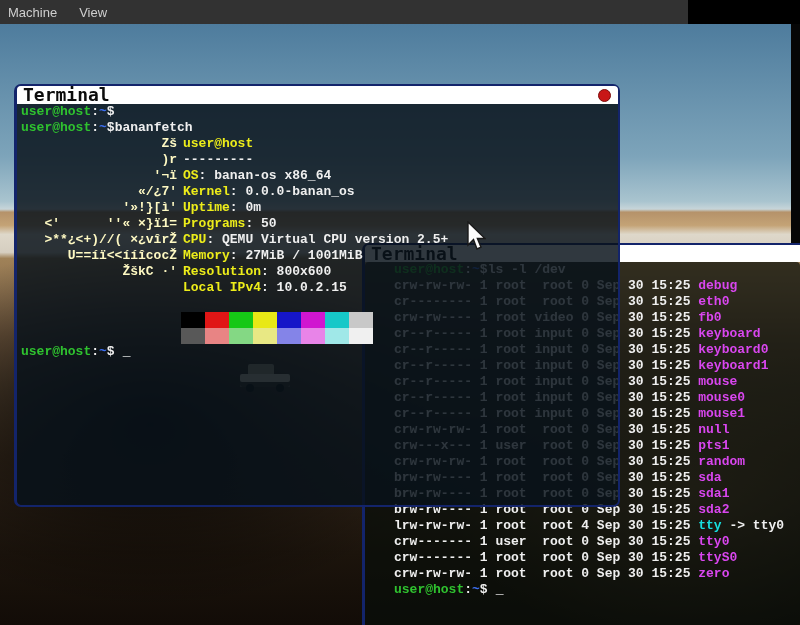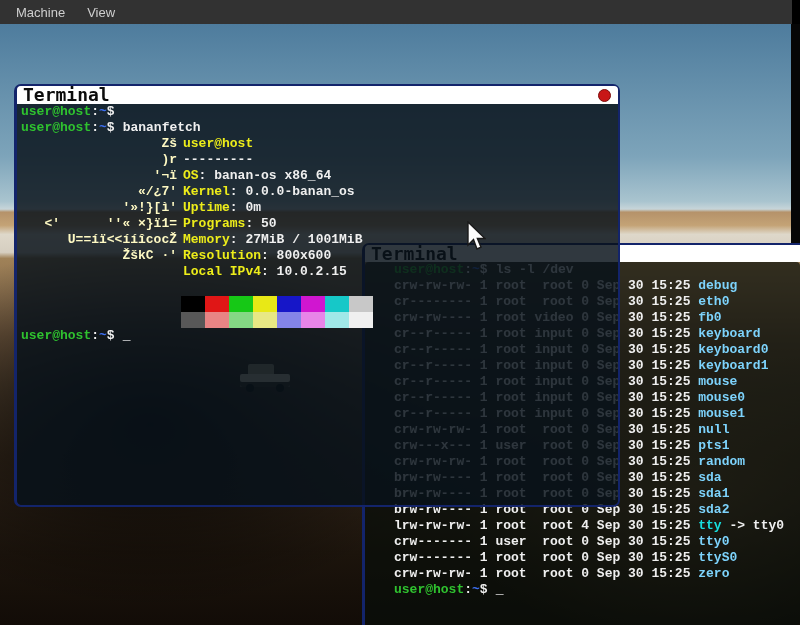--- a/index.html
+++ b/index.html
@@ -1,20 +1,20 @@
 <!DOCTYPE html>
 <html><head>
 <meta charset="utf-8">
 <style>
   html,body{margin:0;padding:0;background:#000;}
   .stage{position:relative;width:800px;height:625px;overflow:hidden;background:#000;
          font-family:"DejaVu Sans Mono","Liberation Mono",monospace;}
   
-  .menubar{position:absolute;left:0;top:0;width:792px;height:24px;background:#323232;
-           display:flex;align-items:center;gap:22px;padding-left:16px;box-sizing:border-box;
+  .menubar{position:absolute;left:0;top:0;width:688px;height:24px;background:#323232;
+           display:flex;align-items:center;gap:22px;padding-left:8px;box-sizing:border-box;
            font-family:"Liberation Sans","DejaVu Sans",sans-serif;font-size:13px;color:#cfcfcf;z-index:5;}
   .menu-item{cursor:default;}
   
   .desktop{position:absolute;left:0;top:24px;width:800px;height:601px;
     background:
       radial-gradient(ellipse 430px 270px at 150px 400px, rgba(0,0,0,0.82), rgba(0,0,0,0) 68%),
       radial-gradient(ellipse 340px 220px at 690px 470px, rgba(158,127,88,0.35), rgba(0,0,0,0) 70%),
       linear-gradient(180deg,
         #4e7c9d 0%, #7da4ba 22%, #a9c4cf 29.5%, #c7d5d9 30.8%,
         #b5926a 31.3%, #c4a376 33.5%, #ded8ca 35%, #d6cec0 38%,
@@ -40,23 +40,23 @@
   .closebtn{position:absolute;right:7px;top:3px;width:11px;height:11px;border-radius:50%;
             border:1px solid #7c0d0d;background:#c81616;}
   .content{position:absolute;left:0;right:0;bottom:0;top:18px;padding:0 4px;overflow:hidden;
            border-radius:0 0 5px 5px;font-family:Liberation Mono, monospace;}
   .c1{background:rgba(8,18,26,0.84);}
   .c2{top:17px;background:rgba(8,14,10,0.72);border-radius:4px;padding-left:29px;}
   .line{height:16px;white-space:pre;}
   .g{color:#2fc22f;}
   .w{color:#efefef;}
   .bl{color:#3c6ef0;}
-  .fn{color:#7dd3fc;}
+  .fn{color:#d946ef;}
   .cyan{color:#17dede;}
-  .cmd{margin-left:8px;}
+  .cmd{}
   .cur{margin-left:8px;color:#fdfdfd;}
   .art{display:inline-block;width:156px;margin-right:6px;text-align:right;color:#fef9c3;
        white-space:pre;vertical-align:top;}
   .flabel{color:#eded1a;}
   .fval{color:#efefef;}
   .fline0 .fval{color:#eded1a;}
   .pal{margin-left:160px;height:16px;font-size:0;}
   .pal span{display:inline-block;width:24px;height:16px;vertical-align:top;}
   .cursor{position:absolute;left:466px;top:221px;z-index:9;}
 </style>
@@ -116,20 +116,21 @@
     </div>
     <div class="content c1">
       <div class="line"><span class="g">user@host</span><span class="w">:</span><span class="bl">~</span><span class="w">$</span></div>
       <div class="line"><span class="g">user@host</span><span class="w">:</span><span class="bl">~</span><span class="w">$</span><span class="w cmd">bananfetch</span></div>
       <div class="line fline0"><span class="art">Zš</span><span class="flabel"></span><span class="fval">user@host</span></div>
       <div class="line"><span class="art">)r</span><span class="flabel"></span><span class="fval">---------</span></div>
       <div class="line"><span class="art">'¬ï</span><span class="flabel">OS</span><span class="fval">: banan-os x86_64</span></div>
       <div class="line"><span class="art">«/¿7'</span><span class="flabel">Kernel</span><span class="fval">: 0.0.0-banan_os</span></div>
       <div class="line"><span class="art">'»!}[ì'</span><span class="flabel">Uptime</span><span class="fval">: 0m</span></div>
       <div class="line"><span class="art">&lt;'      ''« ×}ï1=</span><span class="flabel">Programs</span><span class="fval">: 50</span></div>
+      <div class="line"><span class="art">&gt;**¿&lt;+)//( ×¿vîrŽ</span><span class="flabel">CPU</span><span class="fval">: QEMU Virtual CPU version 2.5+</span></div>
       <div class="line"><span class="art">U==íï&lt;&lt;ííîcocŽ</span><span class="flabel">Memory</span><span class="fval">: 27MiB / 1001MiB</span></div>
       <div class="line"><span class="art">ŽškC ·'</span><span class="flabel">Resolution</span><span class="fval">: 800x600</span></div>
       <div class="line"><span class="art"></span><span class="flabel">Local IPv4</span><span class="fval">: 10.0.2.15</span></div>
       <div class="line"></div>
       <div class="pal">
         <span style="background-color: rgb(0, 0, 0);"></span><span style="background-color: rgb(224, 22, 22);"></span><span style="background-color: rgb(22, 200, 22);"></span><span style="background-color: rgb(232, 232, 22);"></span><span style="background-color: rgb(22, 22, 200);"></span><span style="background-color: rgb(208, 22, 208);"></span><span style="background-color: rgb(22, 200, 200);"></span><span style="background-color: rgb(200, 200, 200);"></span>
       </div>
       <div class="pal">
         <span style="background-color: rgb(88, 88, 88);"></span><span style="background-color: rgb(232, 132, 132);"></span><span style="background-color: rgb(132, 216, 132);"></span><span style="background-color: rgb(232, 232, 132);"></span><span style="background-color: rgb(132, 132, 232);"></span><span style="background-color: rgb(232, 132, 232);"></span><span style="background-color: rgb(160, 232, 232);"></span><span style="background-color: rgb(240, 240, 240);"></span>
       </div>

